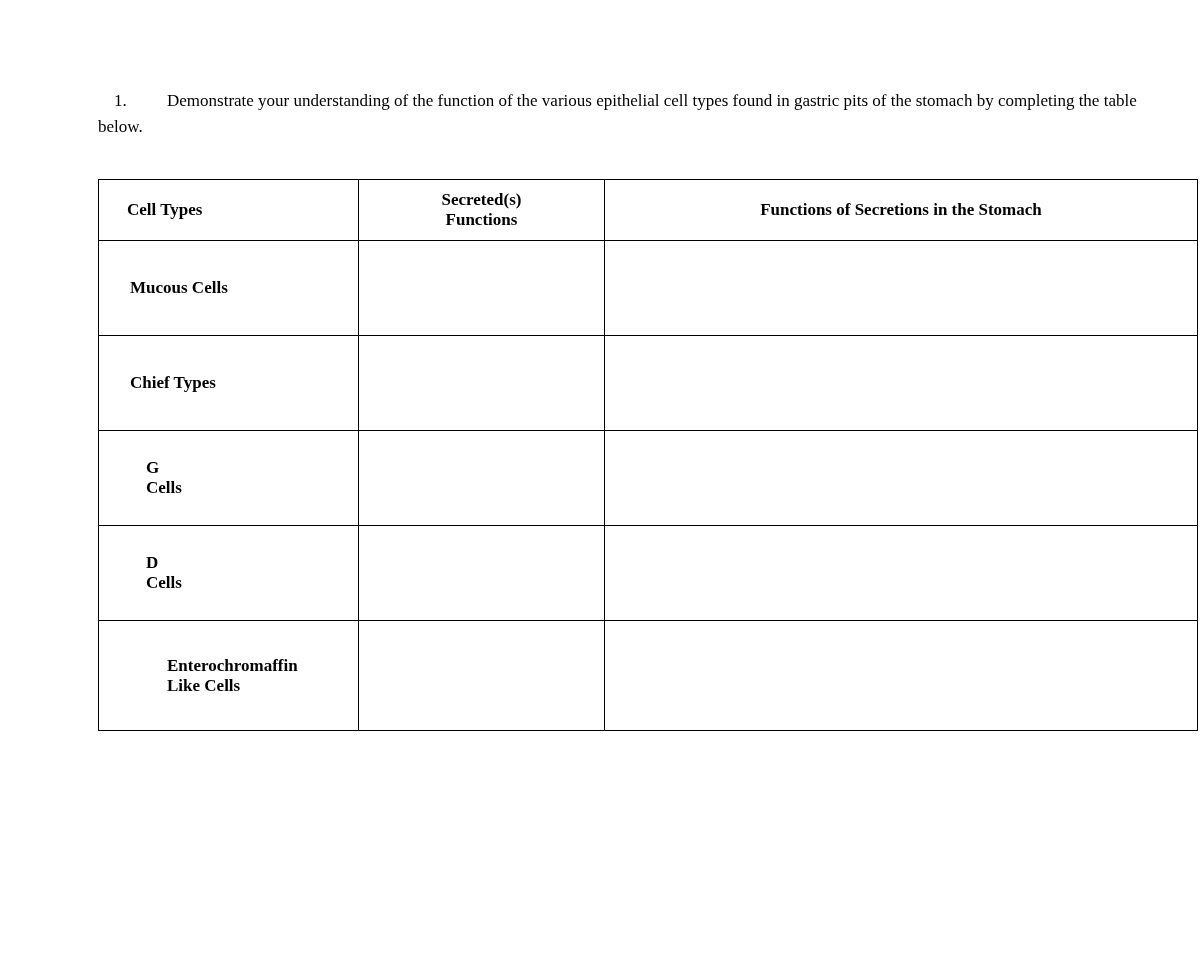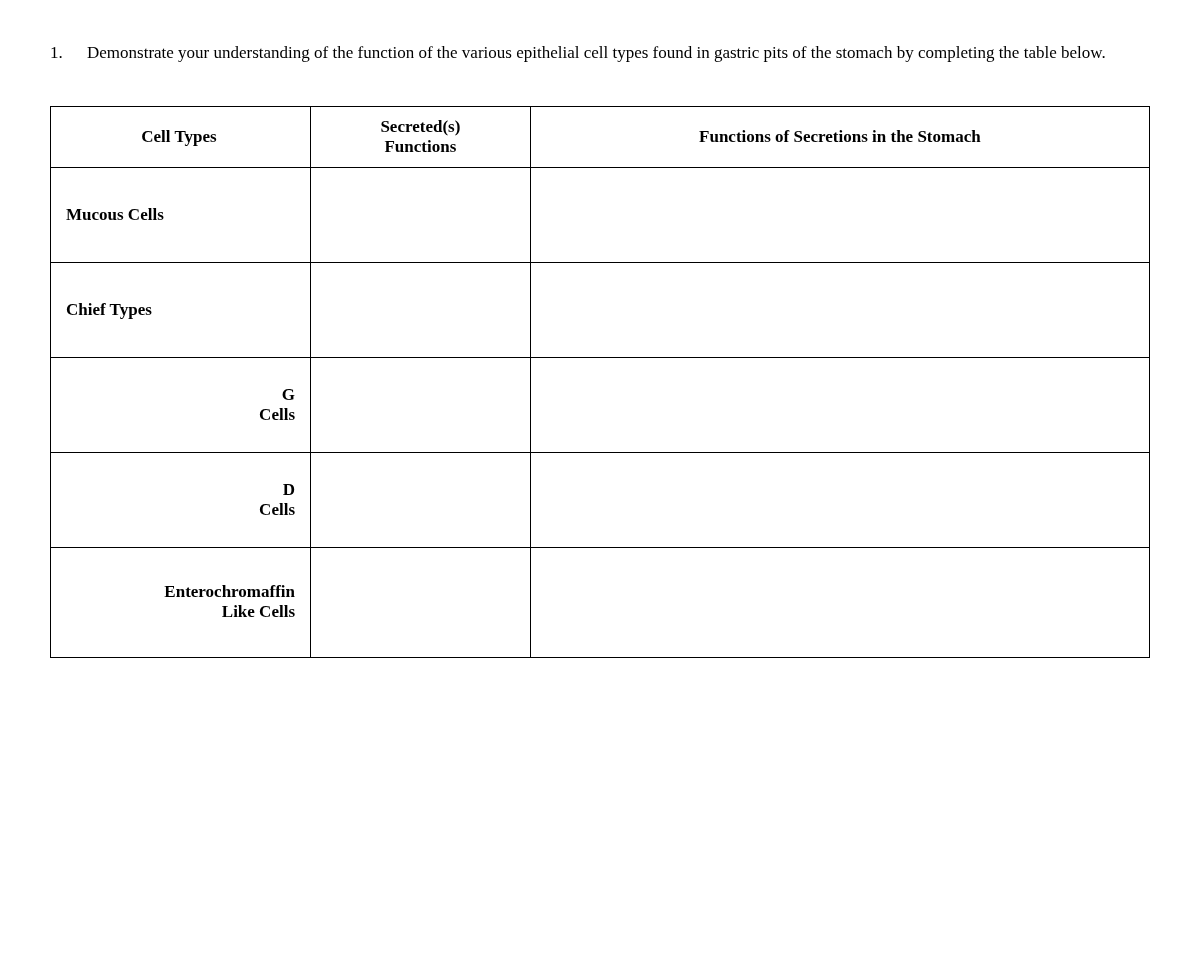--- a/index.html
+++ b/index.html
@@ -1,16 +1,16 @@
 <!DOCTYPE html>
 <html><head>
   <meta charset="utf-8">
   <style>
     * {
-      margin: 0;
+      margin: 16px;
       padding: 0;
       box-sizing: border-box;
     }
 
     body {
       background: #ffffff;
       font-family: 'Times New Roman', Times, serif;
       font-size: 16px;
       color: #000000;
       width: 1200px;
@@ -46,28 +46,28 @@
       font-size: 17px;
       text-align: center;
     }
 
     .col-cell-types {
       width: 260px;
       text-align: left;
     }
 
     .header-cell-types {
-      text-align: center;
+      text-align: left;
       padding-left: 12px;
     }
 
     .cell-name {
       font-weight: bold;
       font-size: 17px;
-      text-align: right;
+      text-align: left;
     }
 
     .data-row td {
       height: 95px;
     }
 
     .last-row td {
       height: 110px;
       padding-left: 36px;
     }

